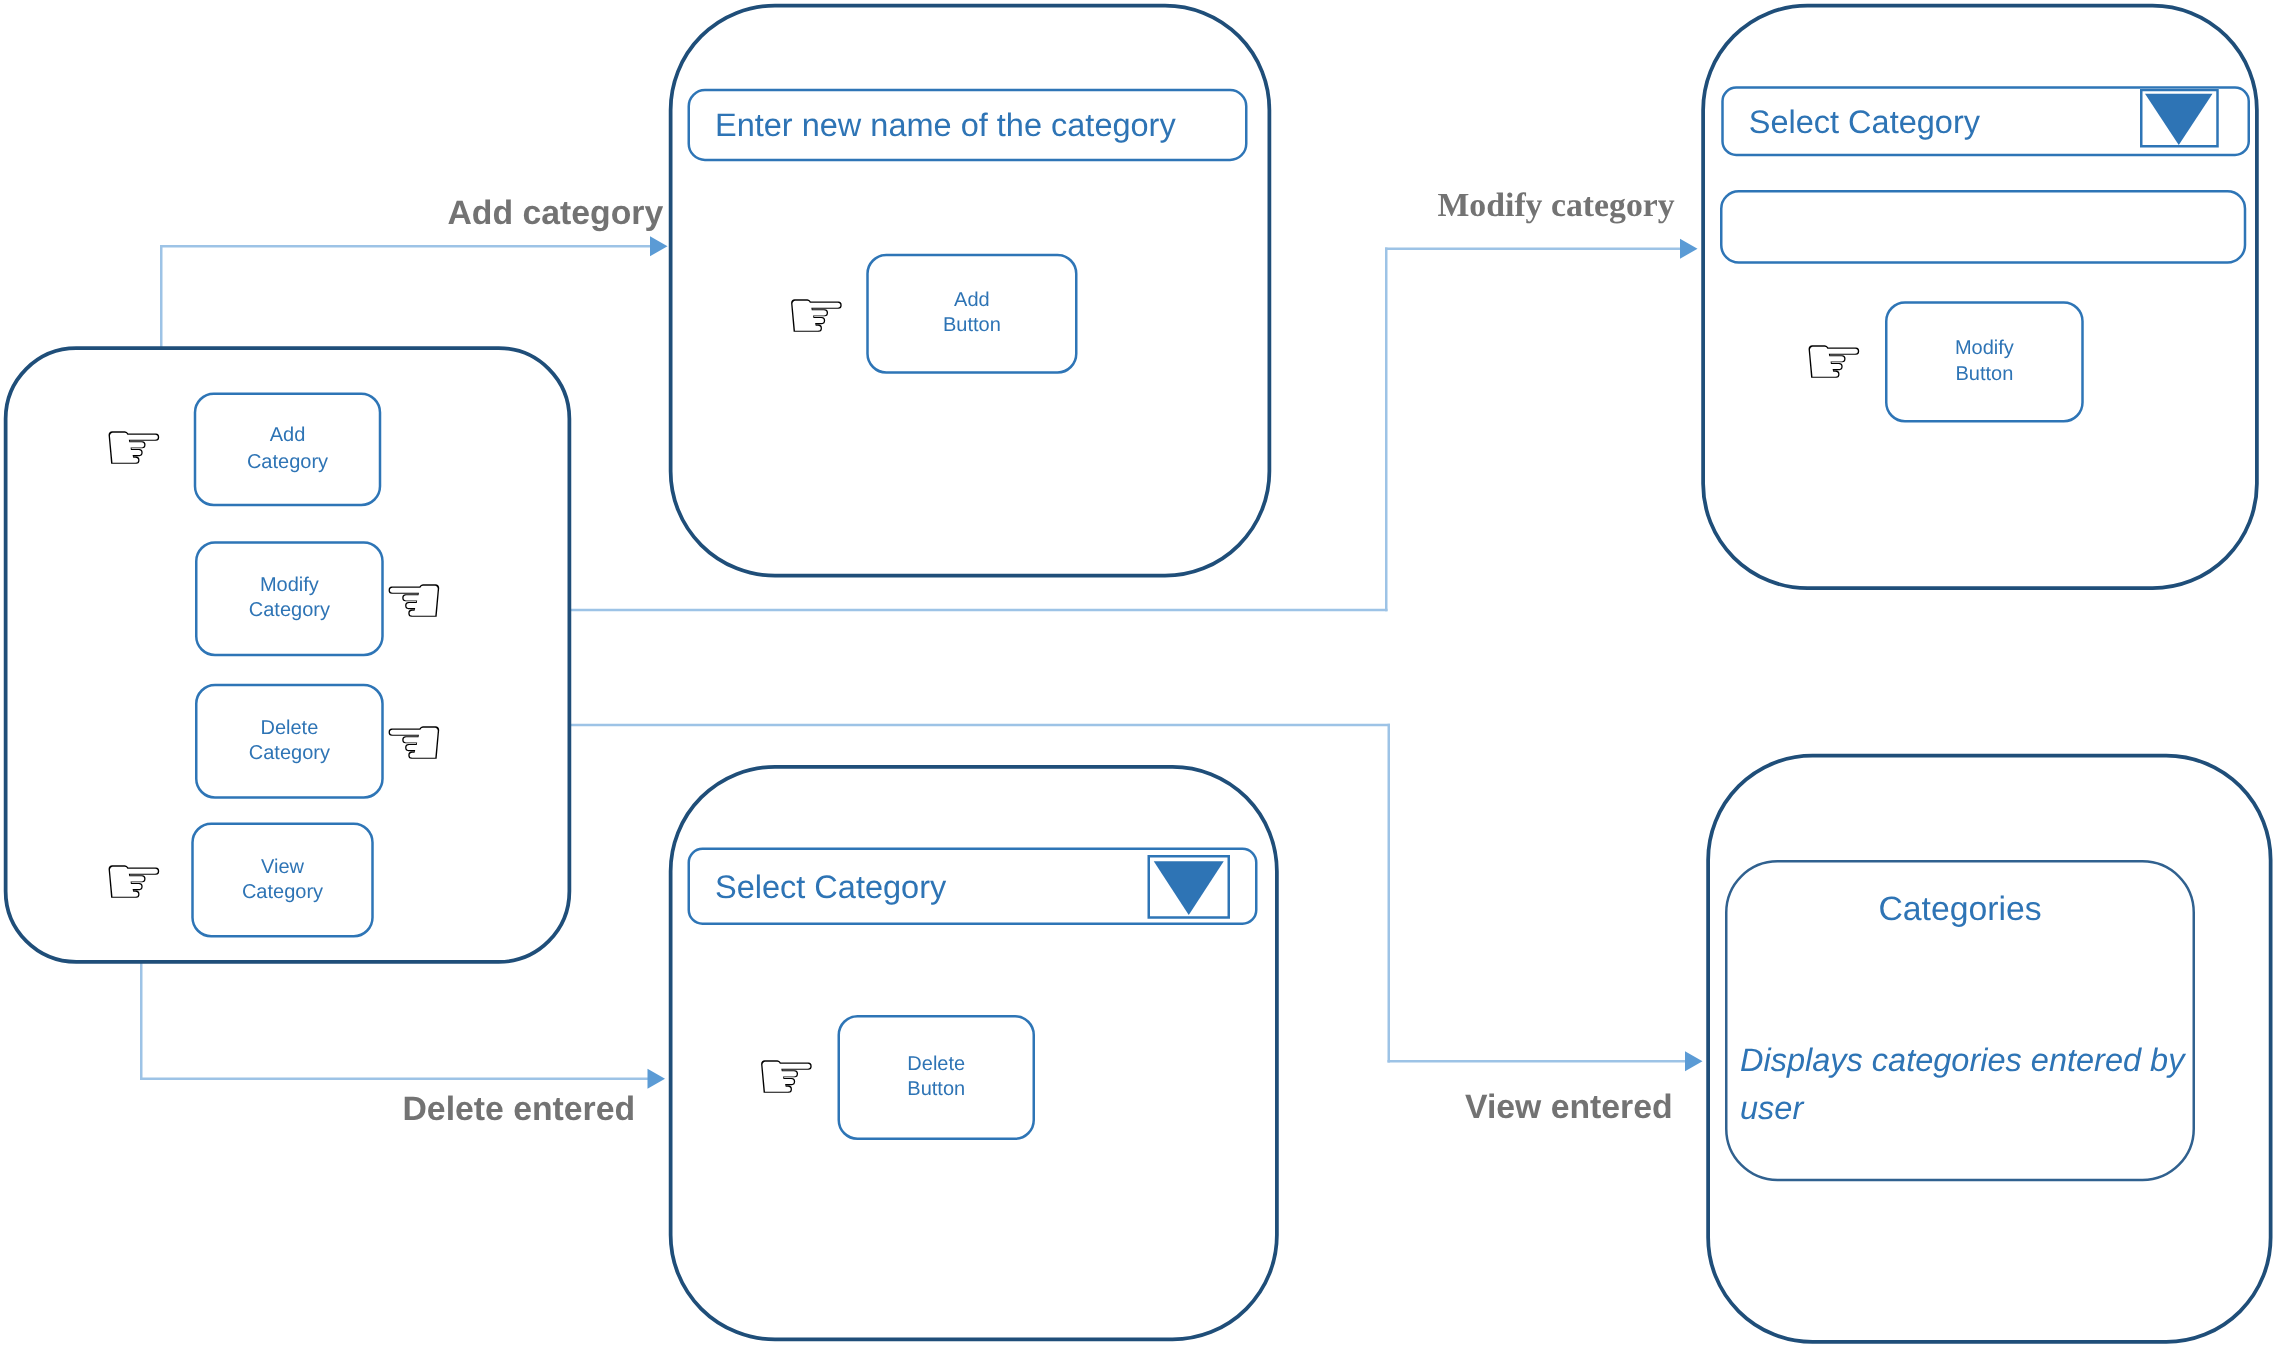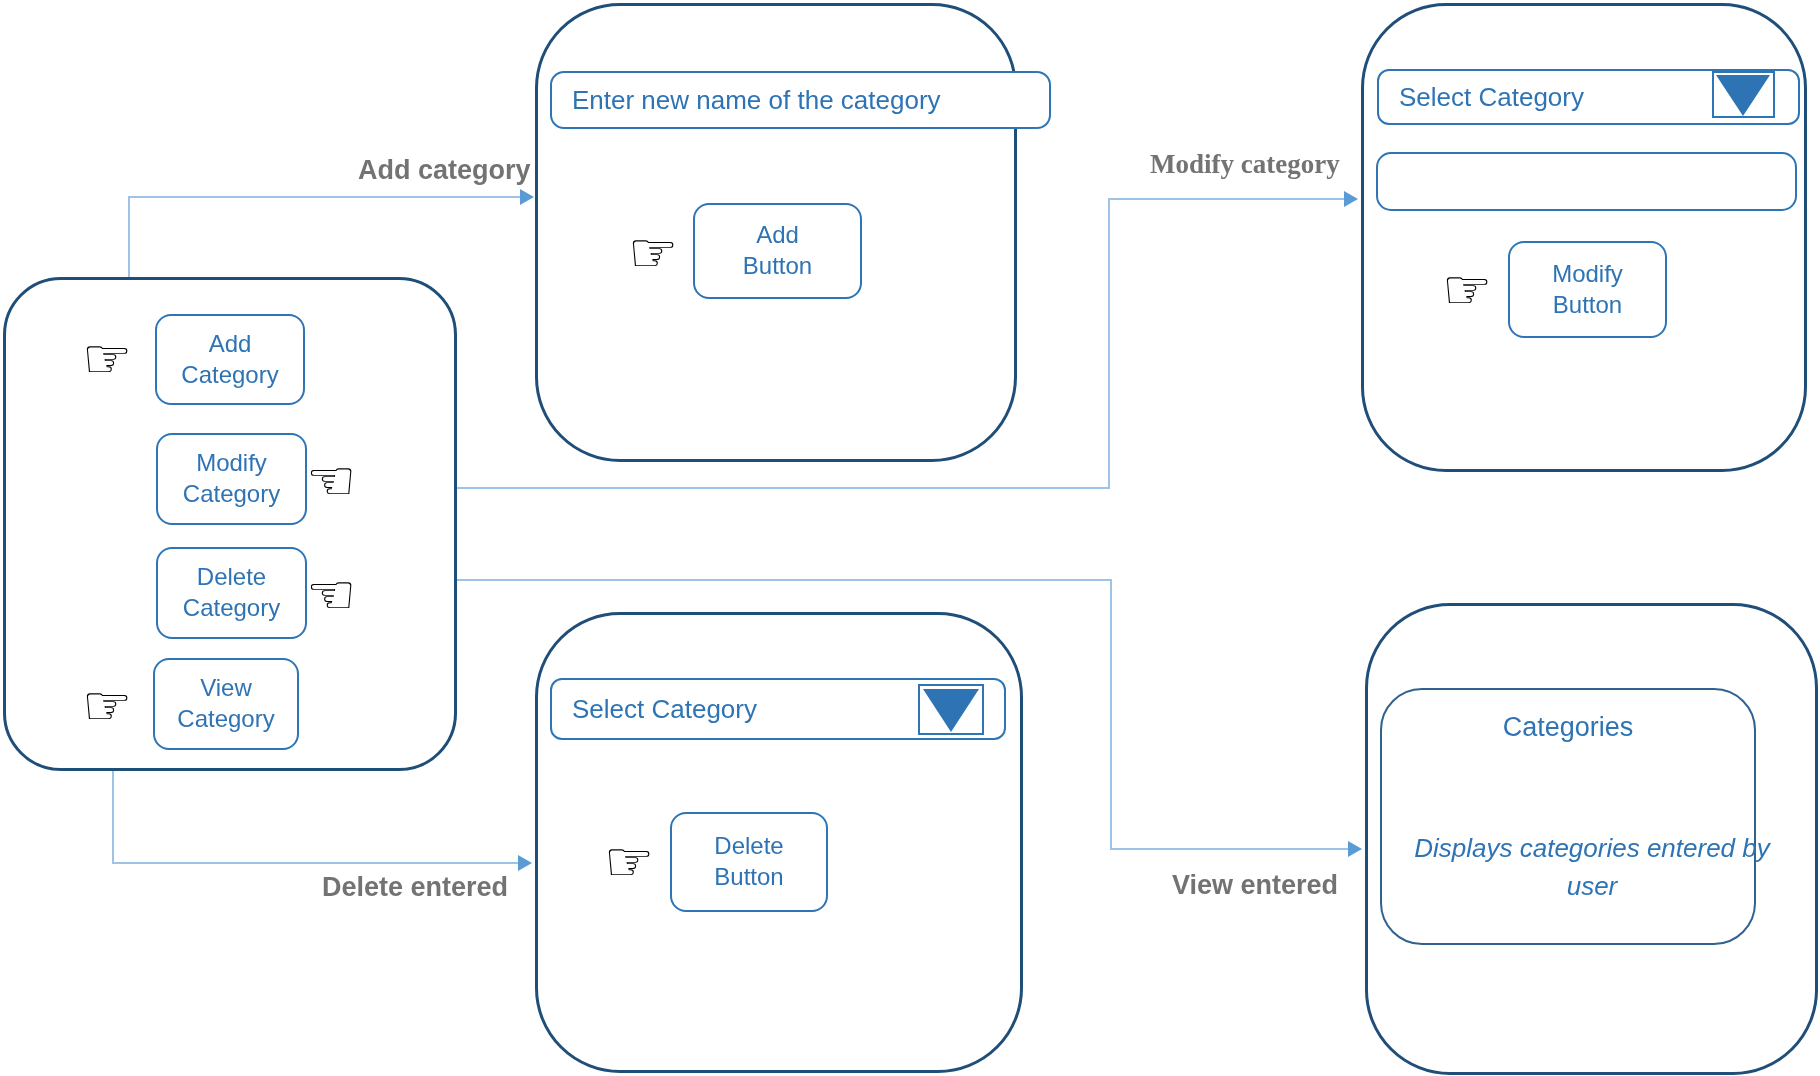--- a/index.html
+++ b/index.html
@@ -1,37 +1,37 @@
 <!DOCTYPE html>
 <html><head>
 <meta charset="utf-8">
 <style>
   html,body{margin:0;padding:0;background:#fff;}
   #stage{position:relative;width:1820px;height:1076px;background:#ffffff;overflow:hidden;
          font-family:"Liberation Sans",sans-serif;}
   .panel{position:absolute;border:3px solid #1F4E79;border-radius:85px;background:#fff;box-sizing:border-box;}
   .panel.menu{border-radius:58px;}
   .btn{position:absolute;border:2px solid #2E75B6;border-radius:16px;box-sizing:border-box;
-       color:#2E74B5;font-size:24px;line-height:1.28;display:flex;flex-direction:column;
+       color:#2E74B5;font-size:16px;line-height:1.28;display:flex;flex-direction:column;
        align-items:center;justify-content:center;text-align:center;background:#fff;cursor:pointer;}
   .field{position:absolute;border:2px solid #2E75B6;border-radius:14px;box-sizing:border-box;
        color:#2E74B5;font-size:26px;display:flex;align-items:center;background:#fff;}
   .field .ph{padding-left:20px;white-space:nowrap;}
   .dd-box{position:absolute;border:2px solid #2E75B6;background:#fff;box-sizing:border-box;}
   .dd-tri{position:absolute;width:0;height:0;border-left:27px solid transparent;
        border-right:27px solid transparent;border-top:41px solid #2E74B5;}
   .flow-label{position:absolute;font-weight:bold;font-size:27px;color:#737373;white-space:nowrap;}
   .conn{position:absolute;background:#9DC3E6;}
   .arr-r{position:absolute;width:0;height:0;border-top:8px solid transparent;
        border-bottom:8px solid transparent;border-left:14px solid #5B9BD5;}
   .hand{position:absolute;font-family:"DejaVu Sans",sans-serif;font-size:56px;line-height:1;
        color:#000;user-select:none;}
   .inner-box{position:absolute;border:2px solid #30618F;border-radius:42px;box-sizing:border-box;background:#fff;}
   .cat-title{position:absolute;width:100%;text-align:center;color:#2E74B5;font-size:27px;}
-  .cat-note{position:absolute;color:#2E74B5;font-size:26px;font-style:italic;text-align:center;line-height:1.45;}
+  .cat-note{position:absolute;color:#2E74B5;font-size:26px;font-style:italic;text-align:left;line-height:1.45;}
 </style>
 </head>
 <body>
 
 <div id="stage">
 
   <div class="conn" style="left:128px;top:197px;width:2px;height:131px;"></div>
   <div class="conn" style="left:128px;top:196px;width:394px;height:2px;"></div>
   <div class="arr-r" style="left:520px;top:189px;"></div>
   <div class="flow-label" style="left:358px;top:155px;">Add category</div>
@@ -74,21 +74,21 @@
   <div class="hand" style="left:306px;top:567px;">☜</div>
 
   <div class="btn" style="left:153px;top:658px;width:146px;height:92px;">
     <span>View</span>
     <span>Category</span>
   </div>
   <div class="hand" style="left:82px;top:678px;">☞</div>
 
   <div class="panel" style="left:535px;top:3px;width:482px;height:459px;"></div>
 
-  <div class="field" style="left:550px;top:71px;width:501px;height:58px;">
+  <div class="field" style="left:550px;top:71px;width:448px;height:58px;">
     <span class="ph">Enter new name of the category</span>
   </div>
 
   <div class="btn" style="left:693px;top:203px;width:169px;height:96px;">
     <span>Add</span>
     <span>Button</span>
   </div>
   <div class="hand" style="left:628px;top:225px;">☞</div>
 
   <div class="panel" style="left:1361px;top:3px;width:446px;height:469px;"></div>

